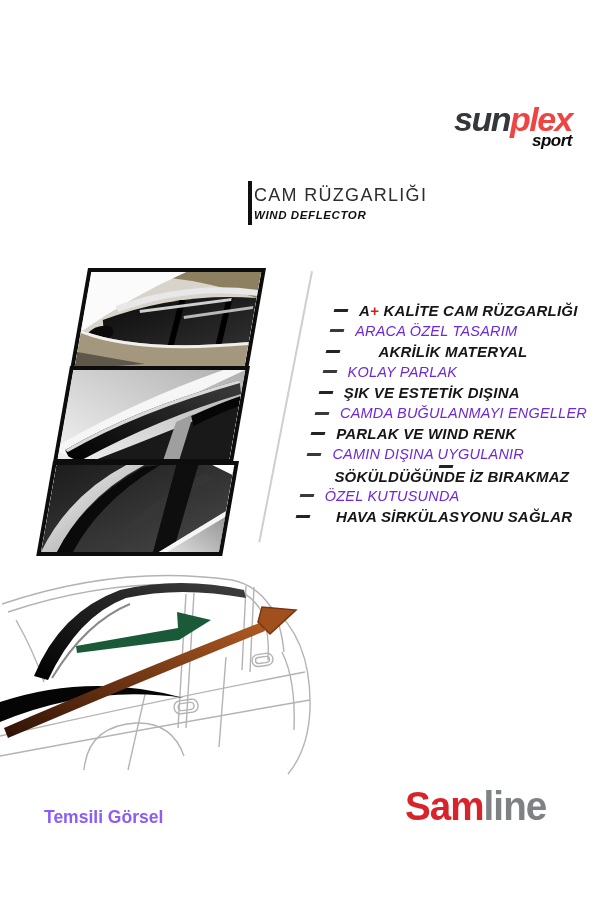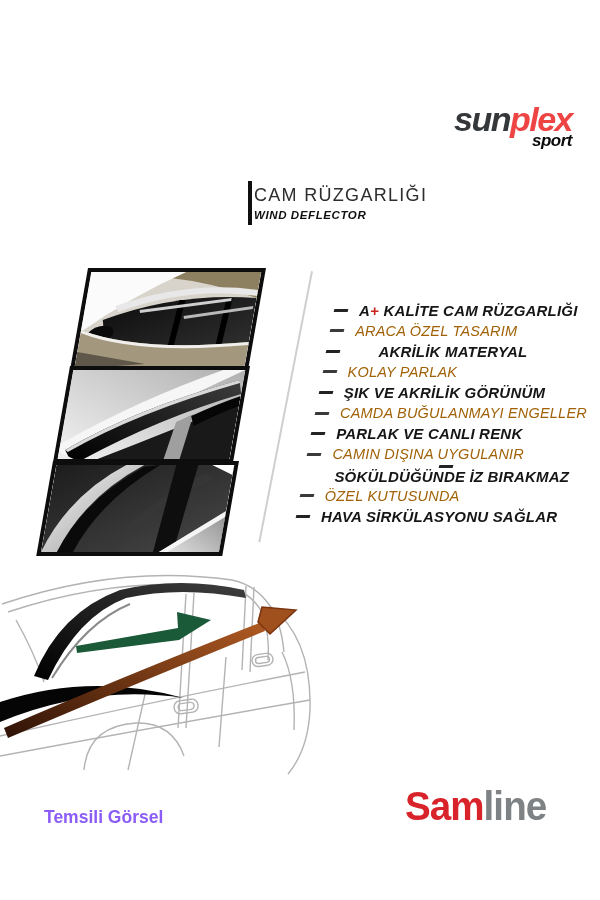--- a/index.html
+++ b/index.html
@@ -30,21 +30,21 @@
   
   .sepline{position:absolute;left:311px;top:271px;width:2px;height:276px;background:#cfcfcf;
            transform-origin:0 0;transform:rotate(11deg);}
 
   
   .features{position:absolute;left:300px;top:300px;width:300px;}
   .feature-row{display:flex;align-items:center;height:20.6px;white-space:nowrap;}
   .feature-row .dash{width:14px;height:3.2px;background:#232323;margin-right:11px;flex:none;
                      transform:skewX(-14deg);}
   .feature-row.bold .label{font-style:italic;font-weight:700;font-size:15px;color:#161616;letter-spacing:.2px;}
-  .feature-row.muted .label{font-style:italic;font-weight:400;font-size:14.5px;color:#a16207;letter-spacing:.2px;}
+  .feature-row.muted .label{font-style:italic;font-weight:400;font-size:14.5px;color:#6d28d9;letter-spacing:.2px;}
   .feature-row.muted .dash{background:#3a3a3a;}
 
   
   .diagram{position:absolute;left:0;top:560px;width:320px;height:235px;}
 
   
   .footnote{position:absolute;left:44px;top:807px;font-size:17.5px;font-weight:700;color:#8b5cf6;}
   .samline{position:absolute;left:405px;top:786px;font-size:41px;font-weight:700;letter-spacing:-1px;
            line-height:1;transform:scaleX(.94);transform-origin:left top;white-space:nowrap;}
 </style>
@@ -154,43 +154,43 @@
       <div class="feature-row bold" style="margin-left: 26.4px; gap: 27px;">
         <span class="dash"></span>
         <span class="label">AKRİLİK MATERYAL</span>
       </div>
       <div class="feature-row muted" style="margin-left: 22.6px;">
         <span class="dash"></span>
         <span class="label">KOLAY PARLAK</span>
       </div>
       <div class="feature-row bold" style="margin-left: 18.8px;">
         <span class="dash"></span>
-        <span class="label">ŞIK VE AKRİLİK GÖRÜNÜM</span>
+        <span class="label">ŞIK VE ESTETİK DIŞINA</span>
       </div>
       <div class="feature-row muted" style="margin-left: 15px;">
         <span class="dash"></span>
         <span class="label">CAMDA BUĞULANMAYI ENGELLER</span>
       </div>
       <div class="feature-row bold" style="margin-left: 11.2px;">
         <span class="dash"></span>
-        <span class="label">PARLAK VE CANLI RENK</span>
+        <span class="label">PARLAK VE WIND RENK</span>
       </div>
       <div class="feature-row muted" style="margin-left: 7.4px;">
         <span class="dash"></span>
         <span class="label">CAMIN DIŞINA UYGULANIR</span>
       </div>
       <div class="feature-row bold" style="margin-left: 3.6px; flex-direction: column;">
         <span class="dash"></span>
         <span class="label">SÖKÜLDÜĞÜNDE İZ BIRAKMAZ</span>
       </div>
       <div class="feature-row muted" style="margin-left: -0.2px;">
         <span class="dash"></span>
         <span class="label">ÖZEL KUTUSUNDA</span>
       </div>
-      <div class="feature-row bold" style="margin-left: -4px;">
+      <div class="feature-row bold" style="margin-left: -4px; gap: 15px;">
         <span class="dash"></span>
         <span class="label">HAVA SİRKÜLASYONU SAĞLAR</span>
       </div>
     </div>
 
   <svg class="diagram" viewBox="0 0 320 235">
     <defs>
       <linearGradient id="defl" x1="0" y1="1" x2="1" y2="0">
         <stop offset="0" stop-color="#000000"></stop>
           <stop offset="1" stop-color="#3f3f3f"></stop>

